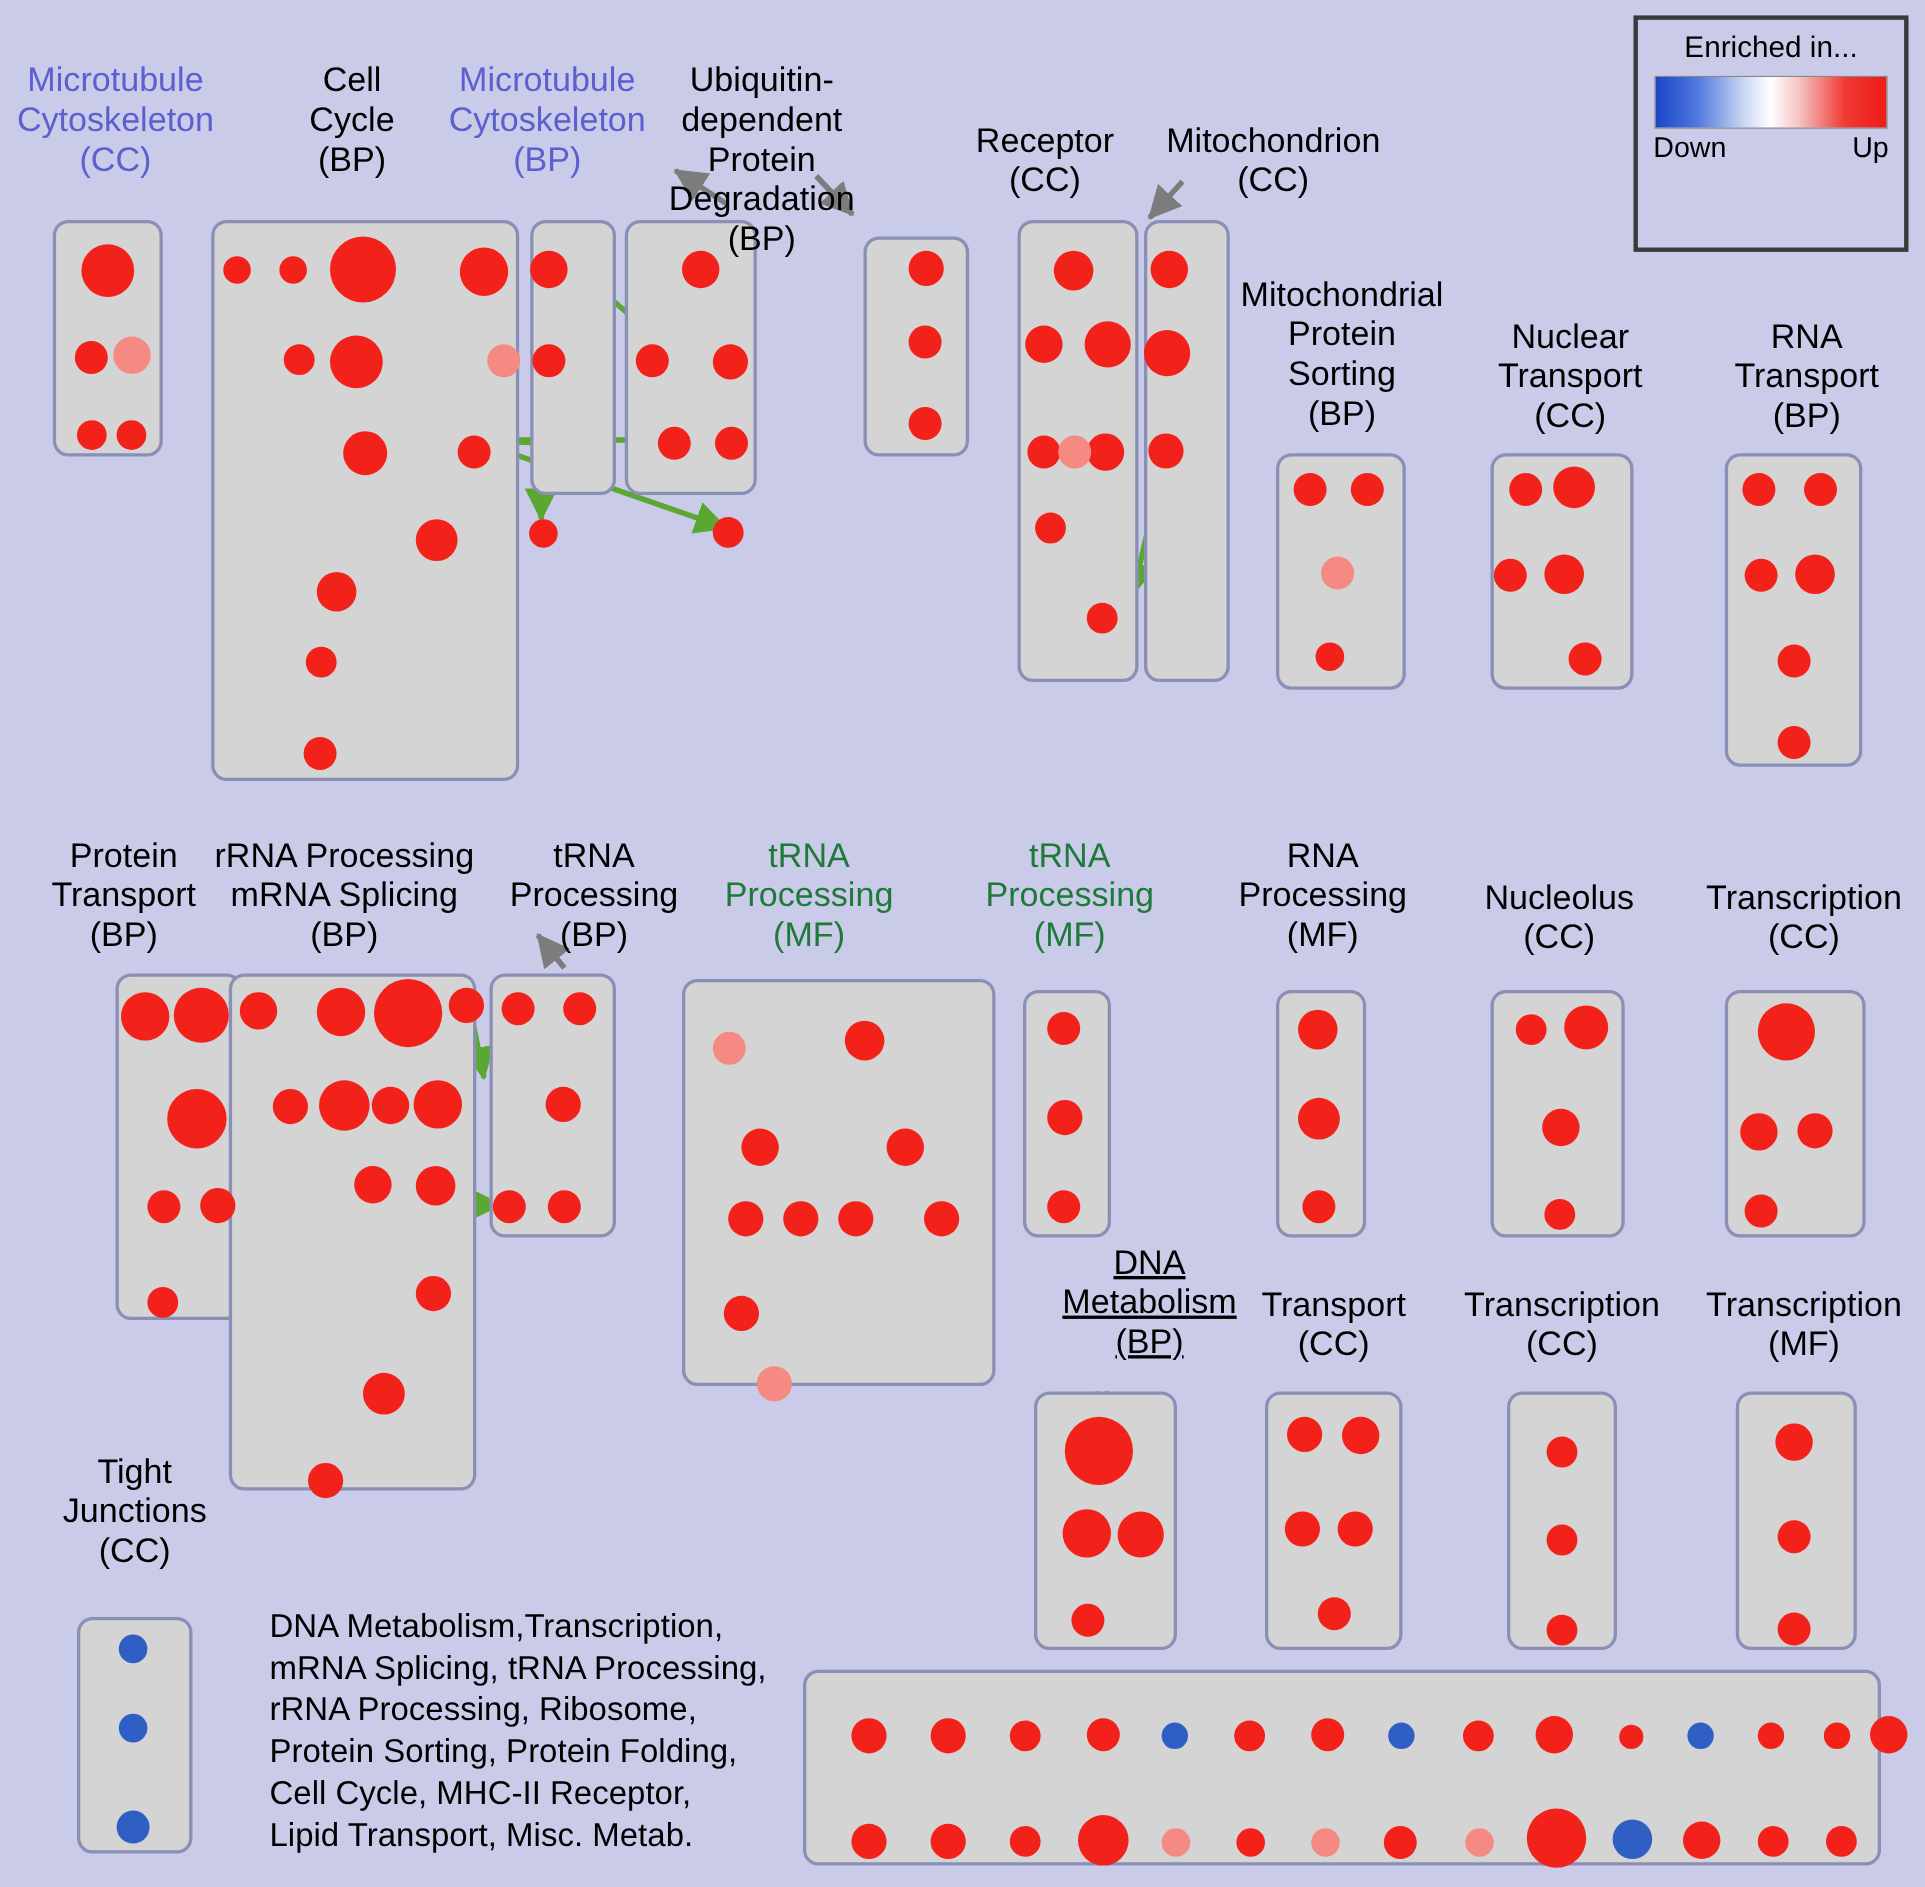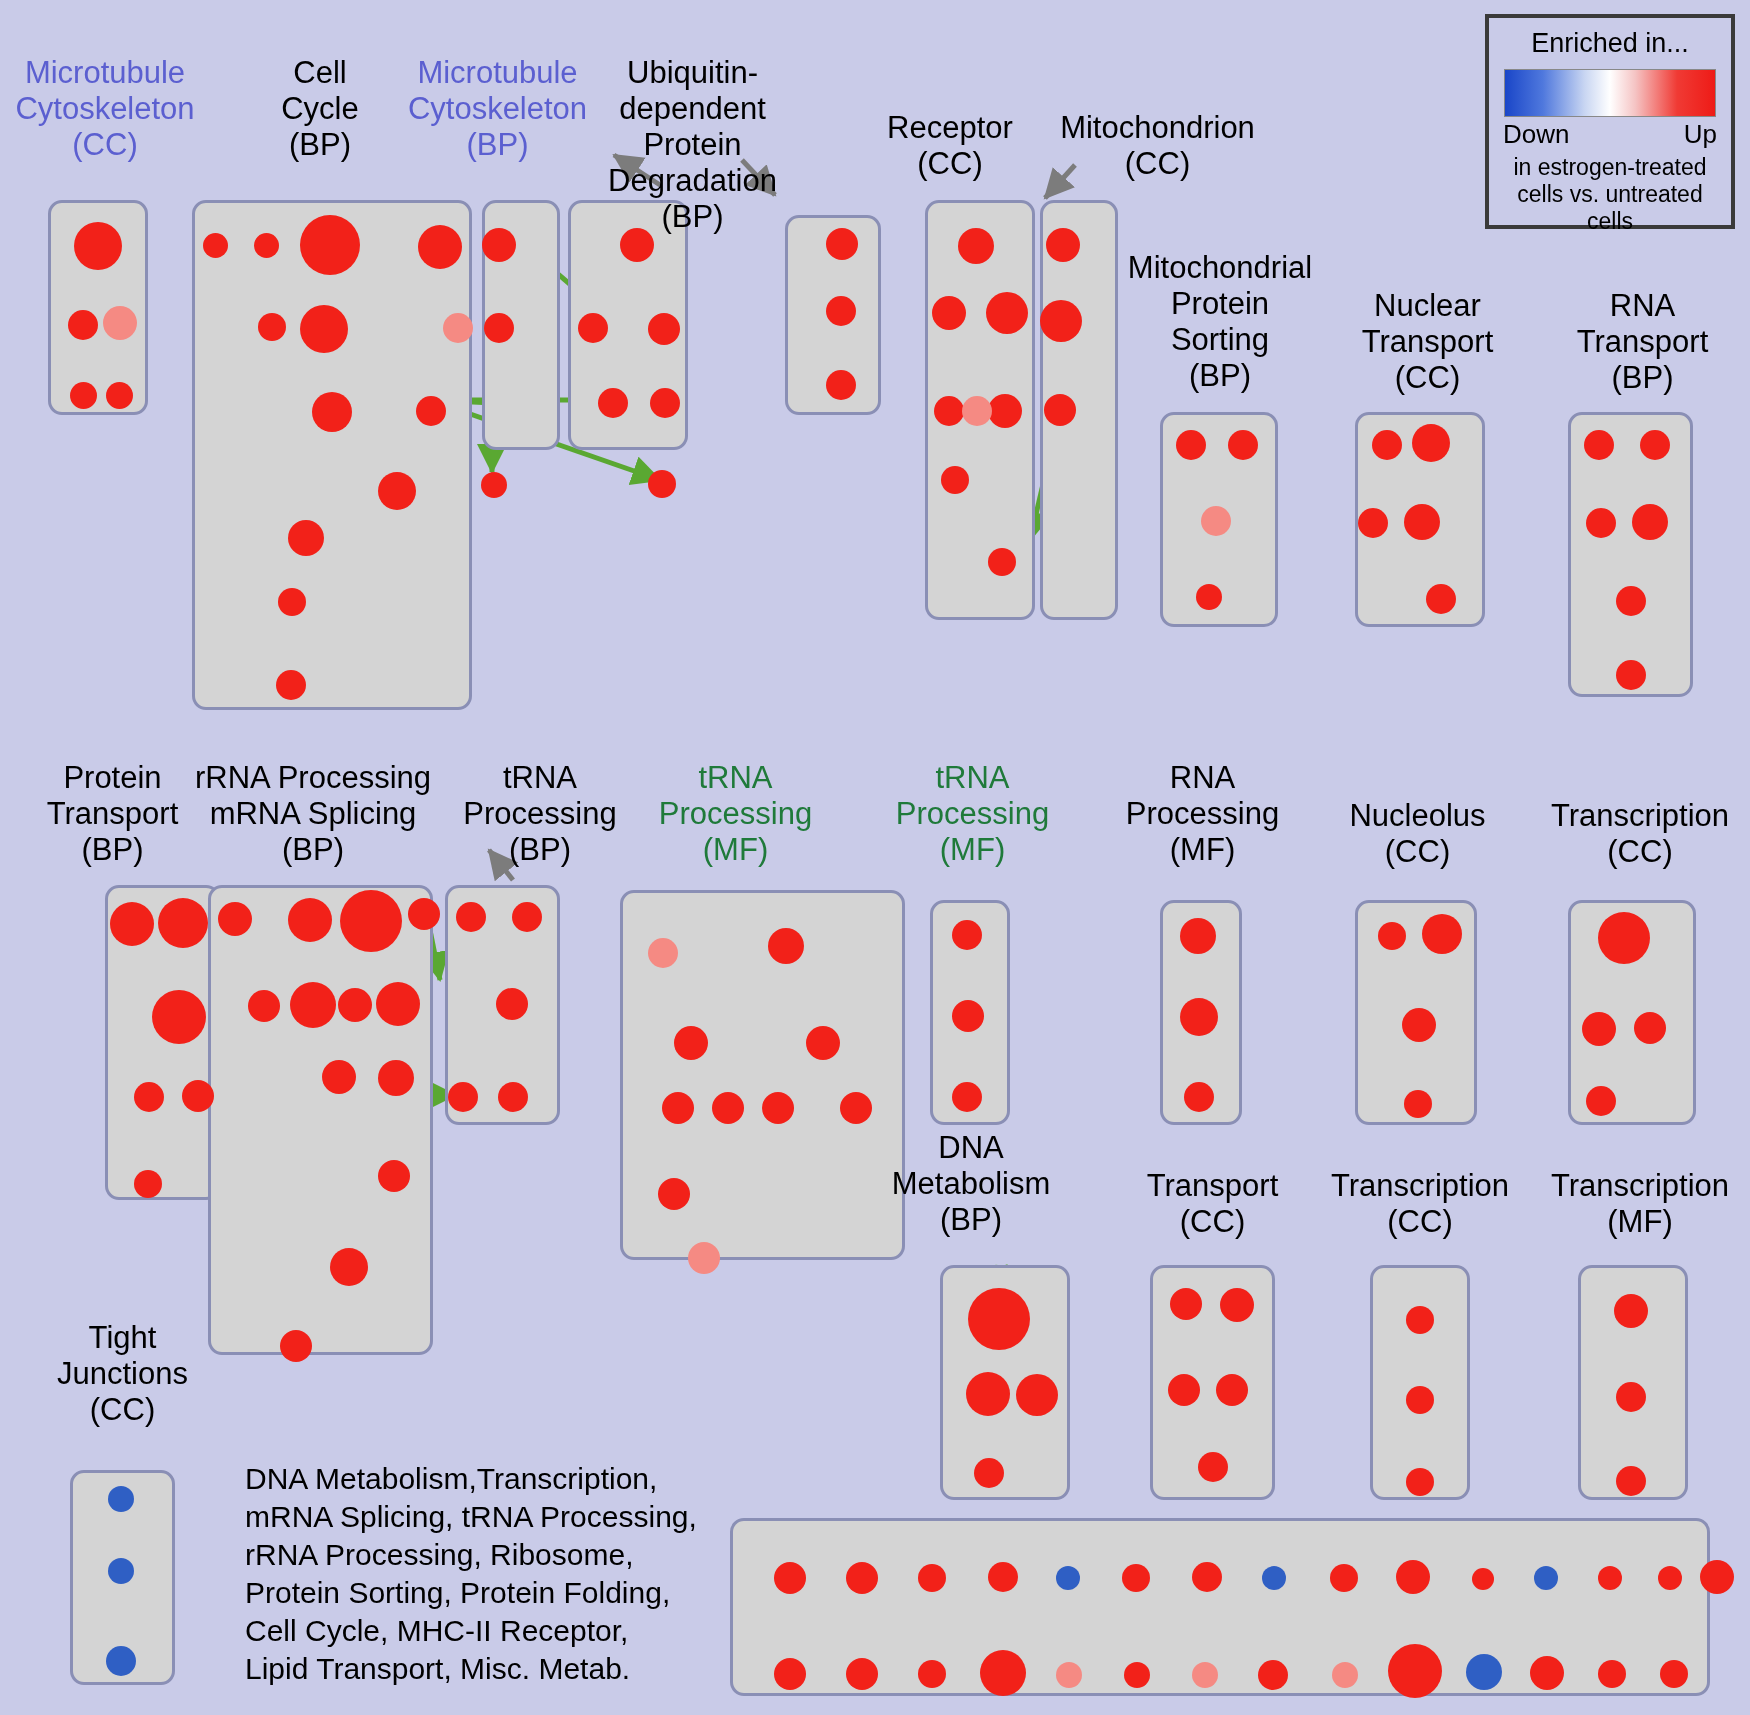--- a/index.html
+++ b/index.html
@@ -479,21 +479,21 @@
 Processing
 (MF)</div>
   <div class="label" style="left:1115px;top:760px;width:175px;">RNA
 Processing
 (MF)</div>
   <div class="label" style="left:1330px;top:798px;width:175px;">Nucleolus
 (CC)</div>
   <div class="label" style="left:1545px;top:798px;width:190px;">Transcription
 (CC)</div>
 
-  <div class="label" style="left:856px;top:1130px;width:230px;">DNA
+  <div class="label" style="left:930px;top:1130px;width:230px;text-decoration:underline;">DNA
 Metabolism
 (BP)</div>
   <div class="label" style="left:1100px;top:1168px;width:225px;">Transport
 (CC)</div>
   <div class="label" style="left:1320px;top:1168px;width:200px;">Transcription
 (CC)</div>
   <div class="label" style="left:1540px;top:1168px;width:200px;">Transcription
 (MF)</div>
   <div class="label" style="left:35px;top:1320px;width:175px;">Tight
 Junctions
@@ -506,17 +506,15 @@
 Cell Cycle, MHC-II Receptor,
 Lipid Transport, Misc. Metab.</div>
 
   <div class="legend">
     <div class="legend-title">Enriched in...</div>
     <div class="legend-bar"></div>
     <div class="legend-ends">
       <span>Down</span>
       <span>Up</span>
     </div>
-    <div class="legend-sub">in estrogen-treated cells
-vs. untreated cells</div>
   </div>
 
 </div>
 
 </body></html>

